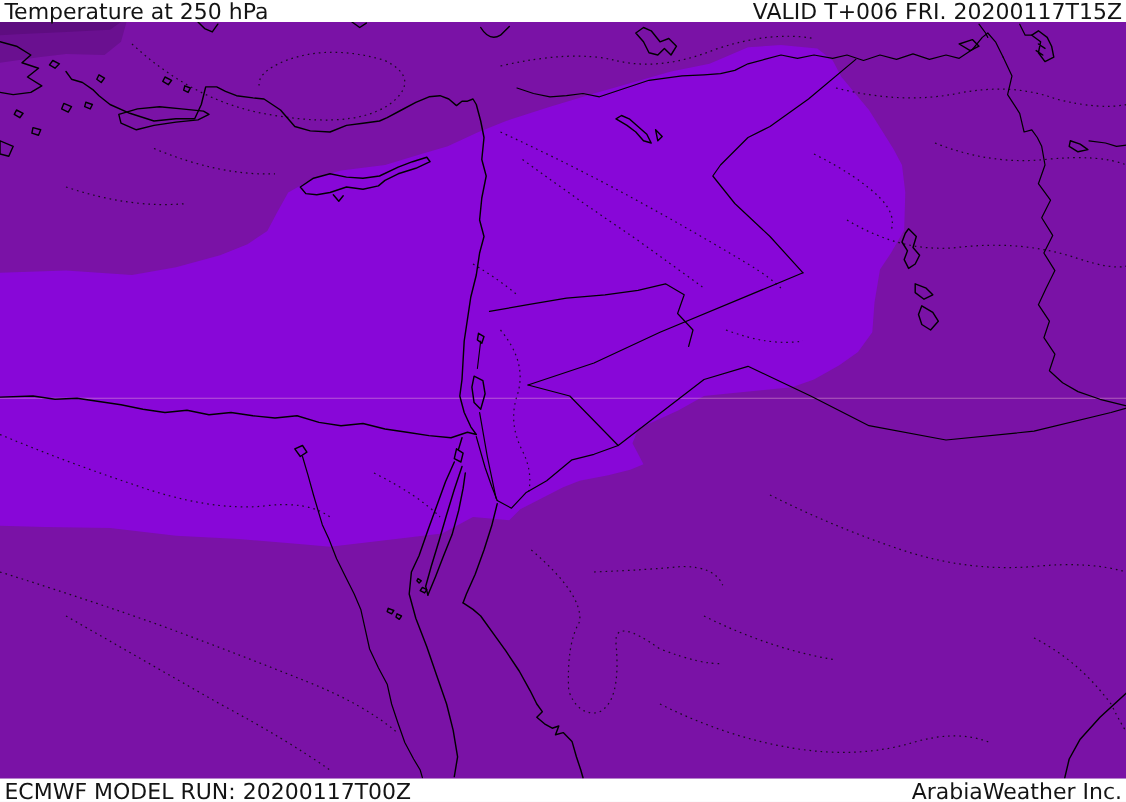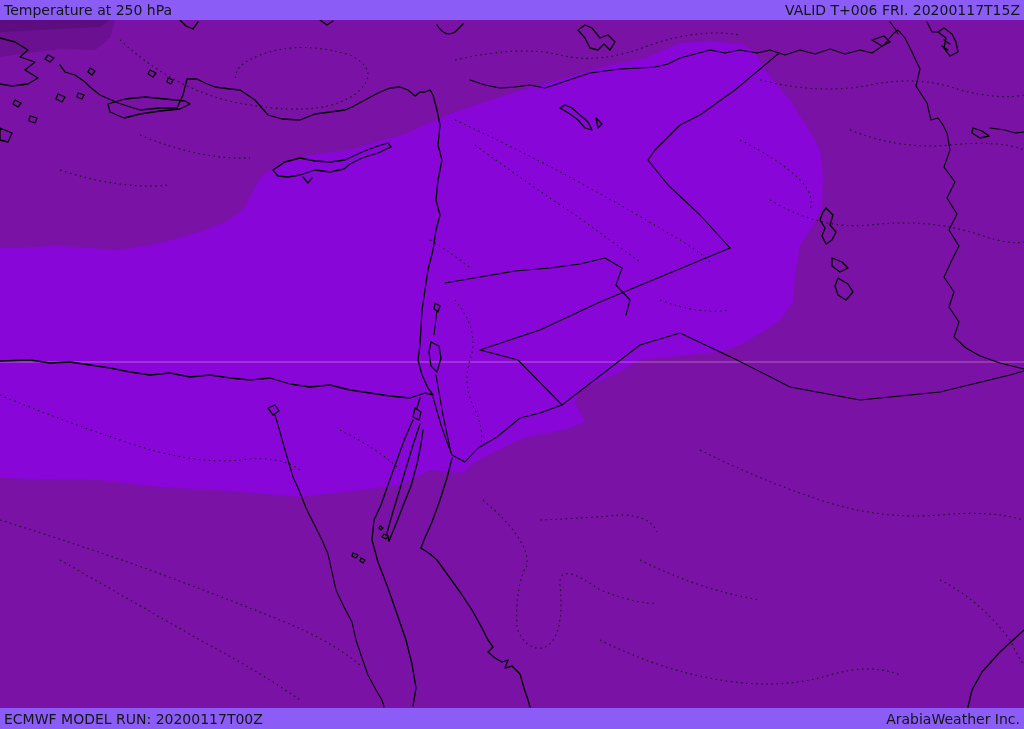--- a/index.html
+++ b/index.html
@@ -5,21 +5,21 @@
   html,body{margin:0;padding:0;}
   body{
     width:1024px;height:729px;position:relative;overflow:hidden;
     background:#e9e9e9;
     font-family:"DejaVu Sans","Liberation Sans",sans-serif;
     -webkit-font-smoothing:antialiased;
   }
   .bar{
     position:absolute;left:0;width:1024px;display:flex;
     justify-content:space-between;align-items:center;
-    background:#8b5cf6;color:#141414;font-size:14px;line-height:1;
+    background:#ffffff;color:#141414;font-size:20px;line-height:1;
     box-sizing:border-box;padding:0 4px;
   }
   .bar-top{top:0;height:20px;z-index:3;}
   .bar-bottom{top:708px;height:21px;z-index:3;}
   .map-wrap{position:absolute;top:20px;left:0;width:1024px;height:688px;z-index:1;}
   svg{display:block;}
 </style>
 </head>
 <body>
 

